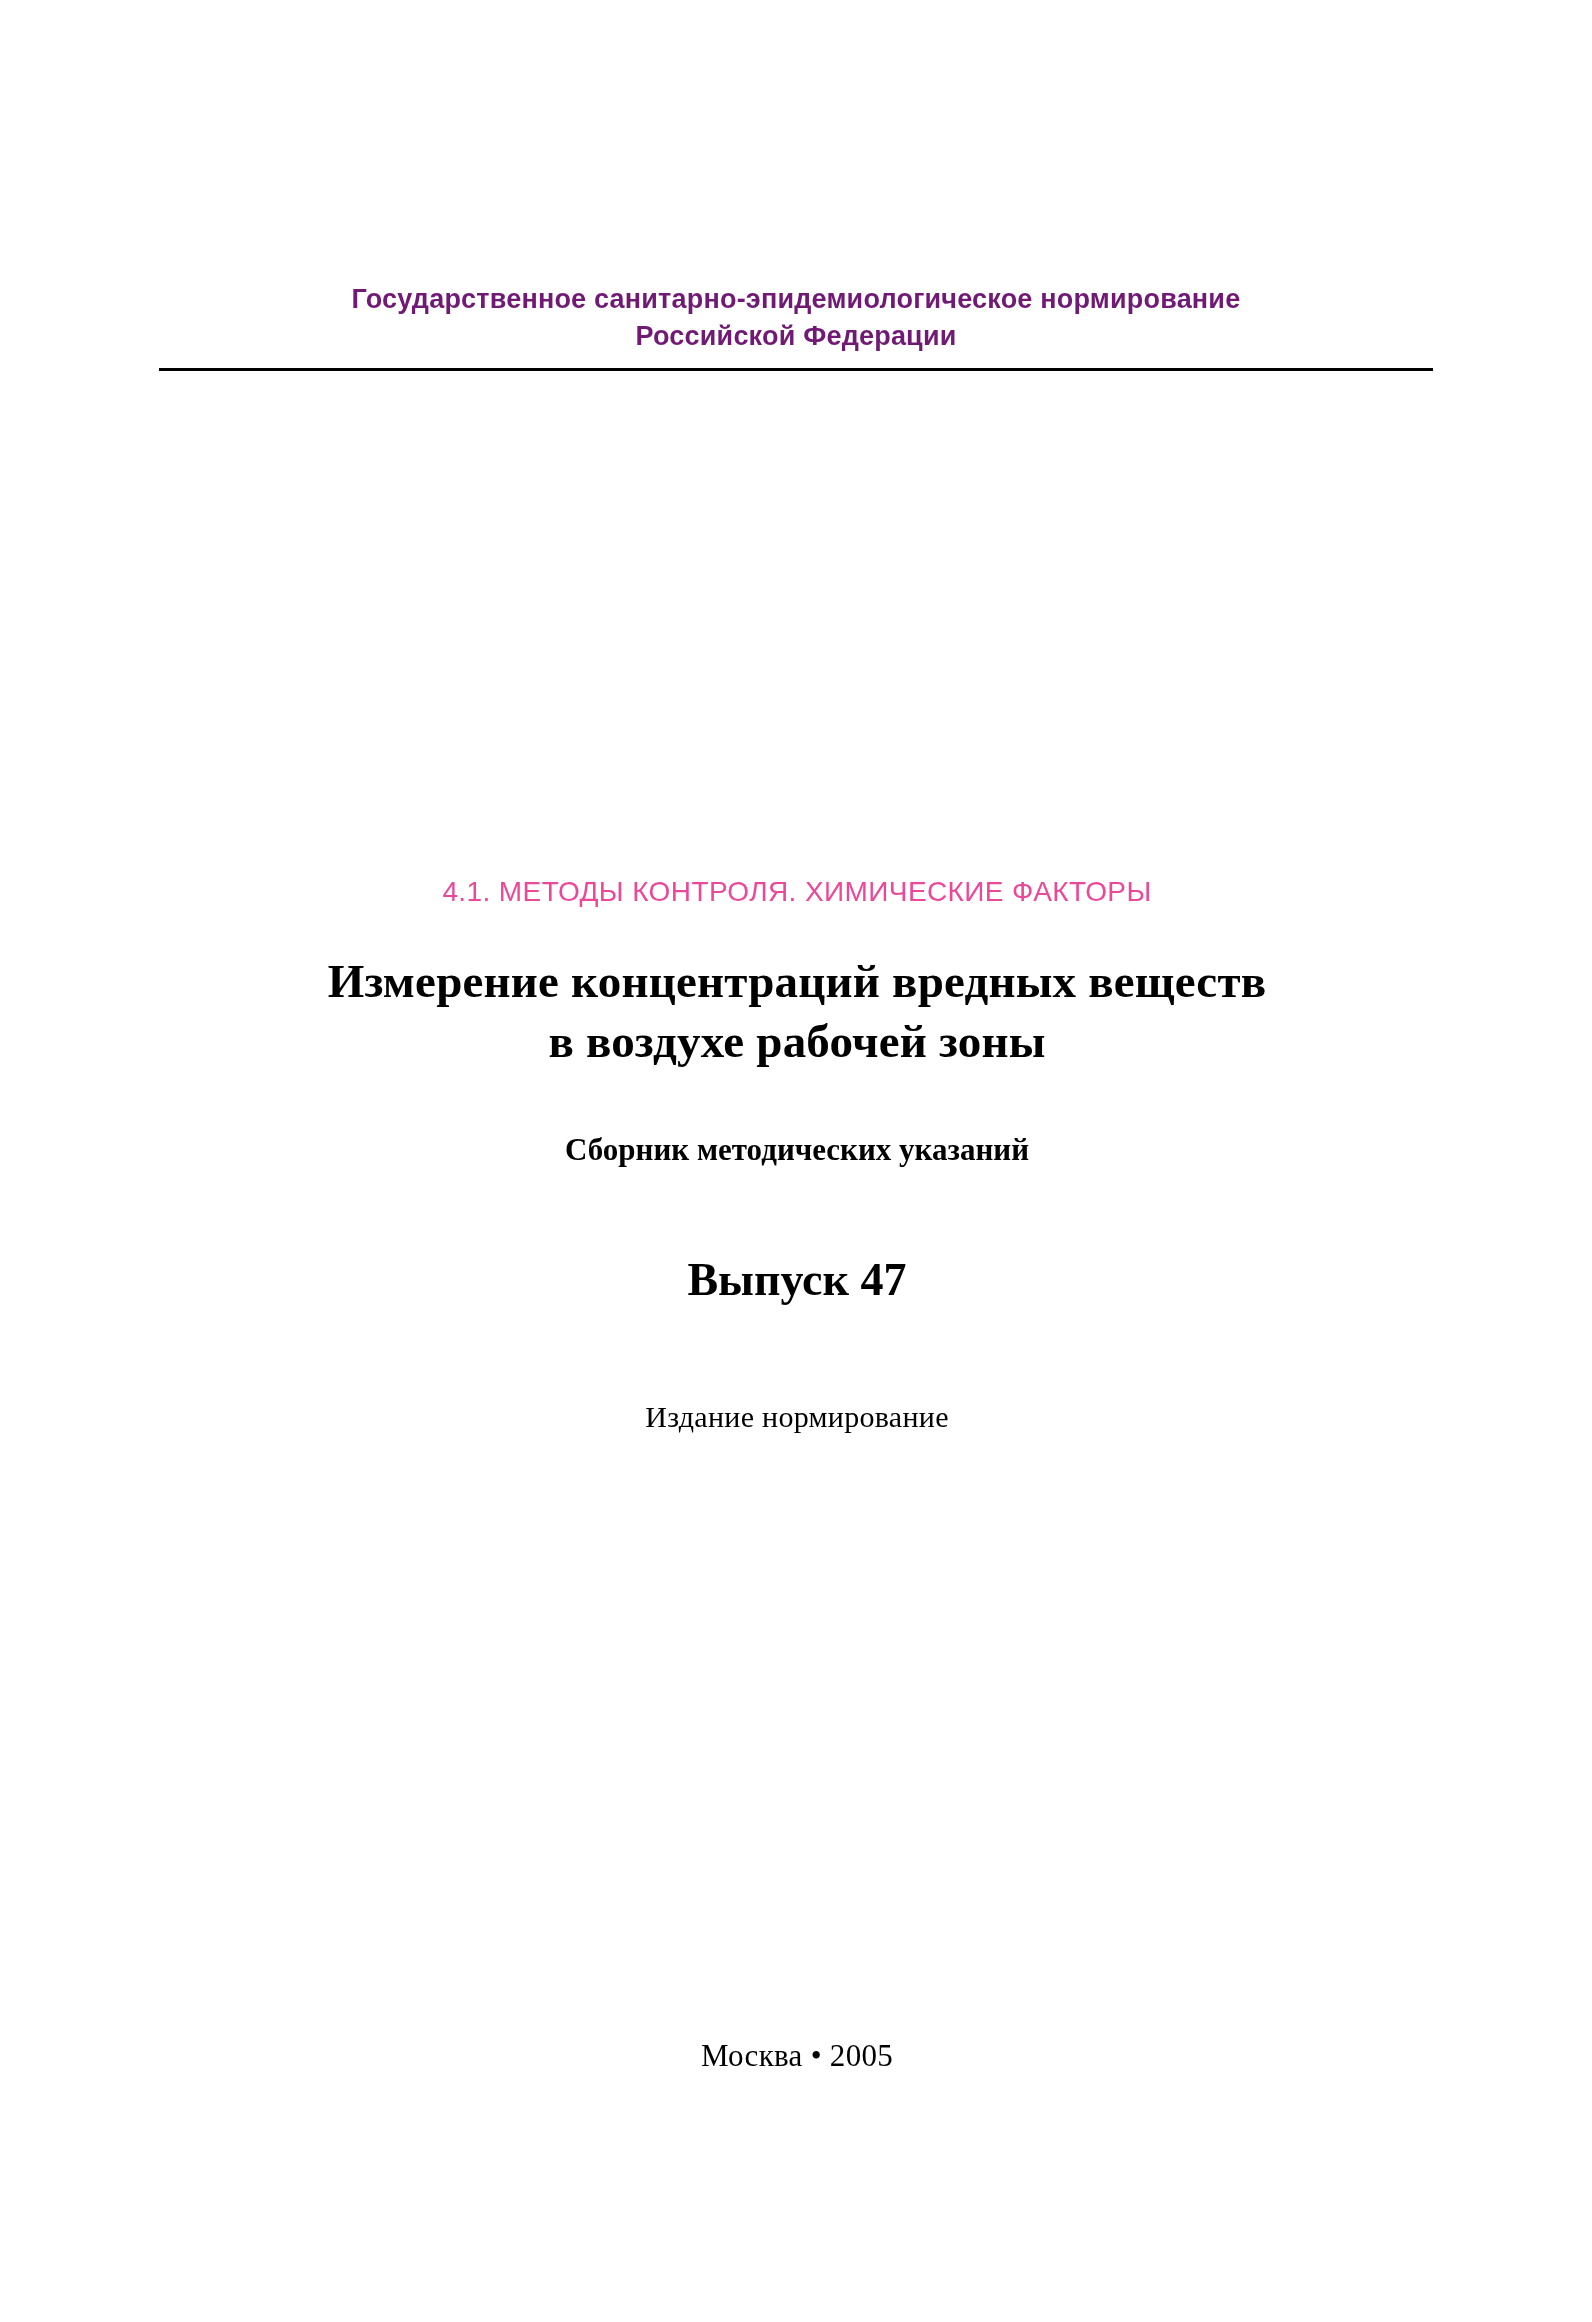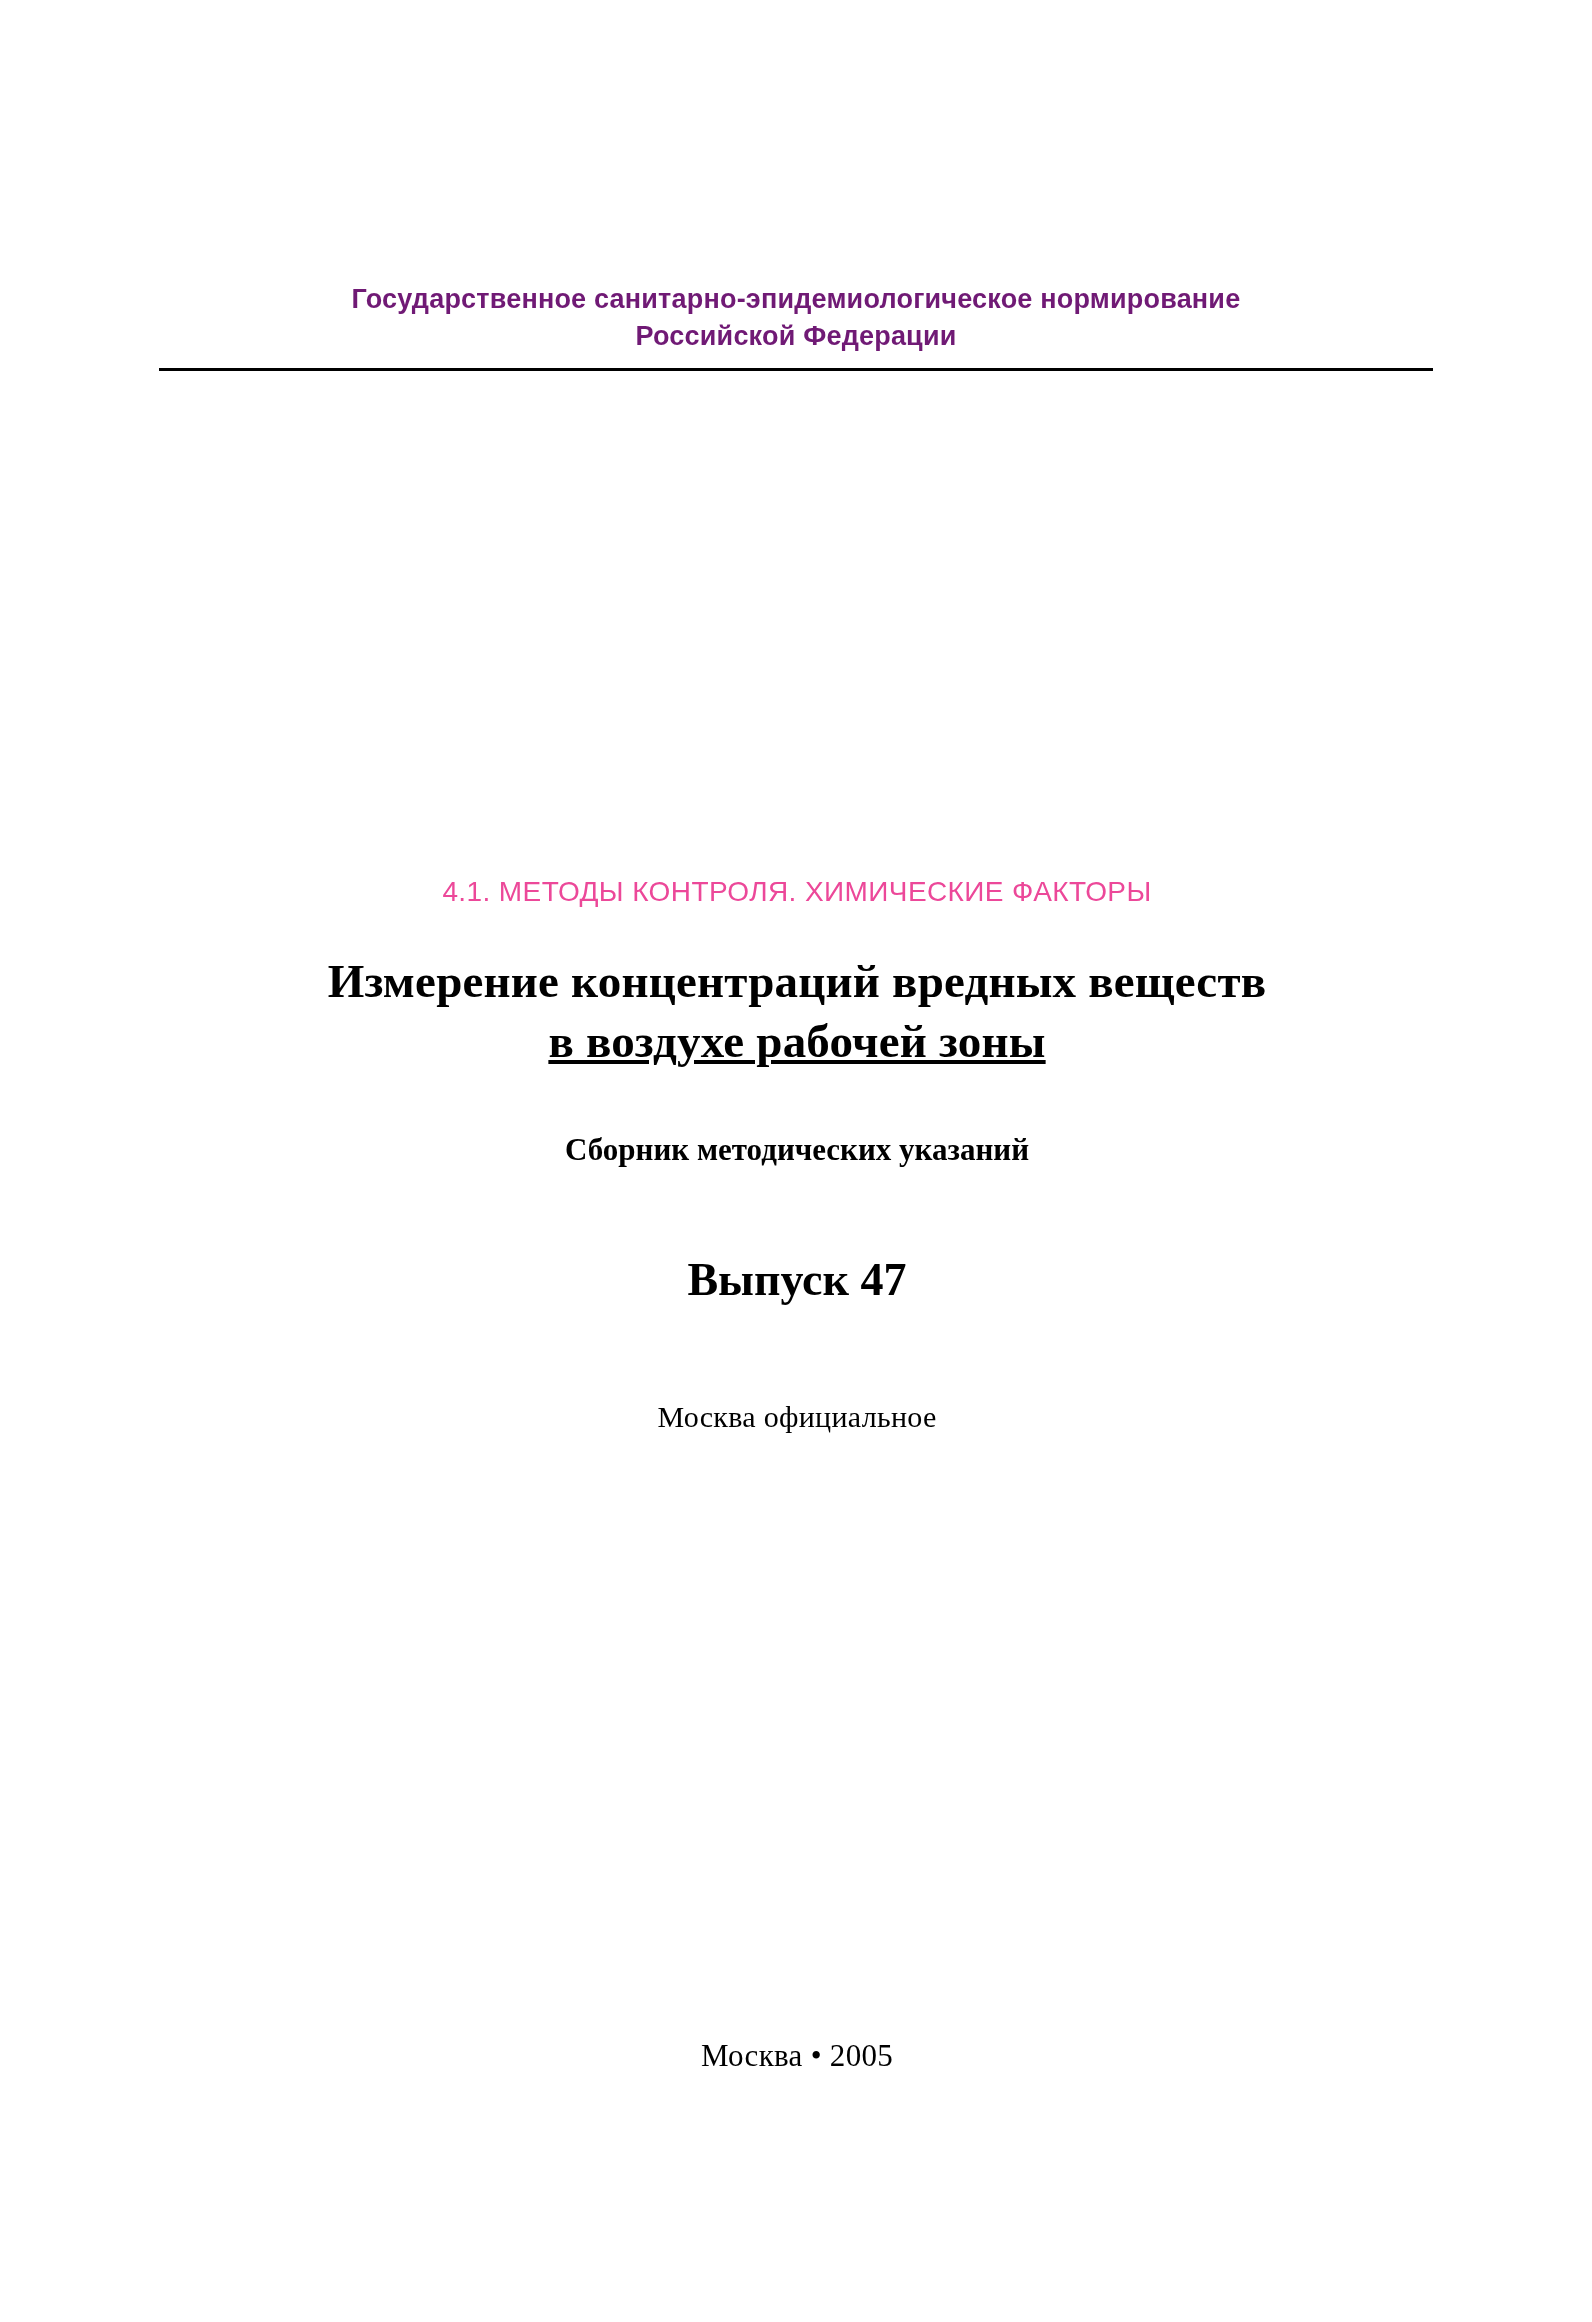--- a/index.html
+++ b/index.html
@@ -59,21 +59,20 @@
   .main-title {
     margin-top: 43px;
     font-family: "Liberation Serif", serif;
     font-weight: bold;
     font-size: 47px;
     line-height: 1.28;
     letter-spacing: 0.2px;
   }
   .main-title .l2 {
     display: block;
-    text-decoration: underline;
   }
 
   .subtitle {
     margin-top: 58px;
     font-family: "Liberation Serif", serif;
     font-weight: bold;
     font-size: 31px;
     line-height: 1.33;
   }
   .subtitle .code {
@@ -129,20 +128,20 @@
       <span class="l1">Измерение концентраций вредных веществ</span>
       <span class="l2">в воздухе рабочей зоны</span>
     </div>
 
     <div class="subtitle">
       <span>Сборник методических указаний</span>
     </div>
 
     <div class="issue">Выпуск 47</div>
 
-    <div class="official">Москва официальное</div>
+    <div class="official">Издание нормирование</div>
 
   </div>
 
   <div class="footer">Москва • 2005</div>
 
 </div>
 
 
 </body></html>

